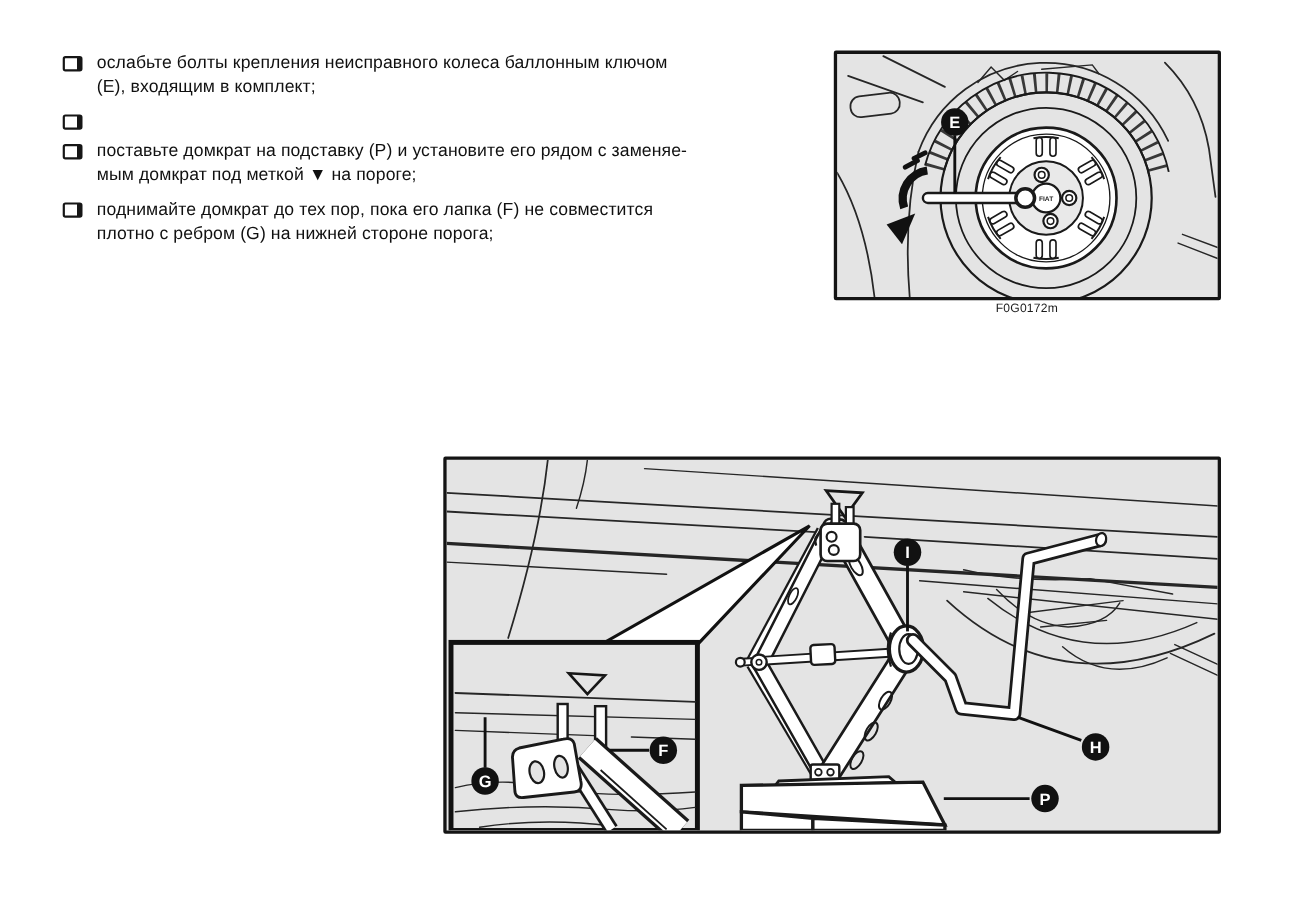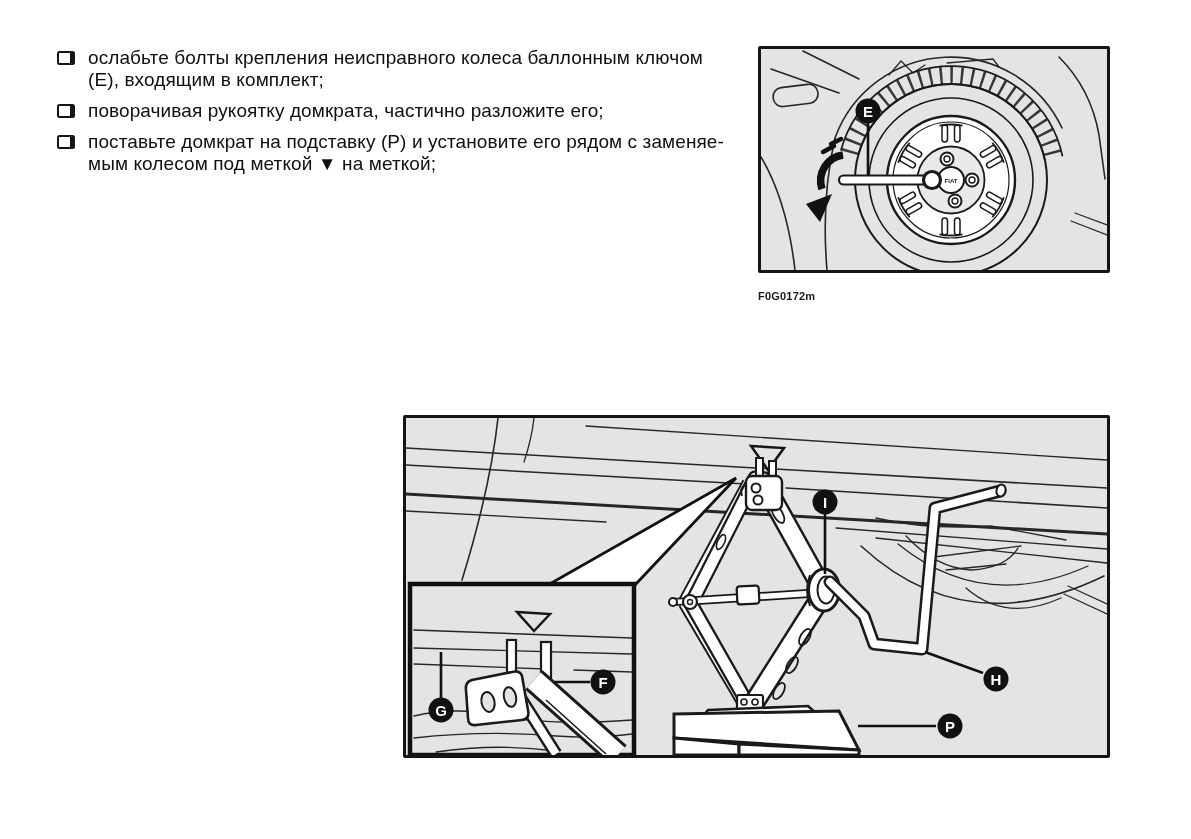--- a/index.html
+++ b/index.html
@@ -11,36 +11,36 @@
   }
   
   .instructions{position:absolute;left:57px;top:47px;width:672px;}
   .bullet-item{display:flex;margin:0 0 9px 0;}
   .bullet-marker{flex:0 0 31px;padding-top:4px;}
   .bullet-marker i{
     display:block;width:11px;height:10px;
     border:2px solid #161616;border-right-width:5px;border-radius:2.5px;
   }
   .bullet-text{
-    font-size:19px;line-height:22px;letter-spacing:.1px;
+    font-size:16px;line-height:22px;letter-spacing:.1px;
     white-space:pre-line;color:#101010;
   }
   
   .figure{position:absolute;}
   .figure-frame{
     border:3px solid #141414;background:#e4e4e4;border-radius:2px;
     box-sizing:border-box;overflow:hidden;
   }
   #figure-wheel{left:758px;top:46px;width:352px;}
   #figure-wheel .figure-frame{width:352px;height:227px;}
   #figure-jack{left:403px;top:415px;width:707px;}
   #figure-jack .figure-frame{width:707px;height:343px;}
   .figure-code{
-    margin-top:17px;padding-right:1px;text-align:left;
-    font-size:11px;font-weight:700;color:#1b1b1b;letter-spacing:.2px;
+    margin-top:2px;padding-right:1px;text-align:center;
+    font-size:11px;font-weight:400;color:#1b1b1b;letter-spacing:.2px;
   }
   svg{display:block;}
   .ln{stroke:#262626;stroke-width:1.6;fill:none;stroke-linecap:round;}
   .thin{stroke-width:1.3;}
   .thick{stroke-width:3;}
   .callout-circle{fill:#111;stroke:none;}
   .callout-letter{
     fill:#fff;font-family:"Liberation Sans",sans-serif;
     font-size:15px;font-weight:700;text-anchor:middle;
   }
@@ -54,28 +54,34 @@
     <span class="bullet-marker">
         <i></i>
       </span>
     <span class="bullet-text">ослабьте болты крепления неисправного колеса баллонным ключом
 (Е), входящим в комплект;</span>
   </div>
   <div class="bullet-item">
     <span class="bullet-marker">
         <i></i>
       </span>
-    <span class="bullet-text">поворачивая рукоятку домкрата, частично разложите его;</span>
   </div>
   <div class="bullet-item">
     <span class="bullet-marker">
         <i></i>
       </span>
     <span class="bullet-text">поставьте домкрат на подставку (Р) и установите его рядом с заменяе-
-мым колесом под меткой ▼ на меткой;</span>
+мым домкрат под меткой ▼ на пороге;</span>
+  </div>
+  <div class="bullet-item">
+    <span class="bullet-marker">
+        <i></i>
+      </span>
+    <span class="bullet-text">поднимайте домкрат до тех пор, пока его лапка (F) не совместится
+плотно с ребром (G) на нижней стороне порога;</span>
   </div>
 </div>
 
 <div id="figure-wheel" class="figure">
   <div class="figure-frame">
     <svg width="346" height="221" viewBox="0 0 346 221">
 
       <g>
         <path class="ln" d="M 10 20 L 78 44"></path>
         <path class="ln" d="M 42 2 L 98 30"></path>

